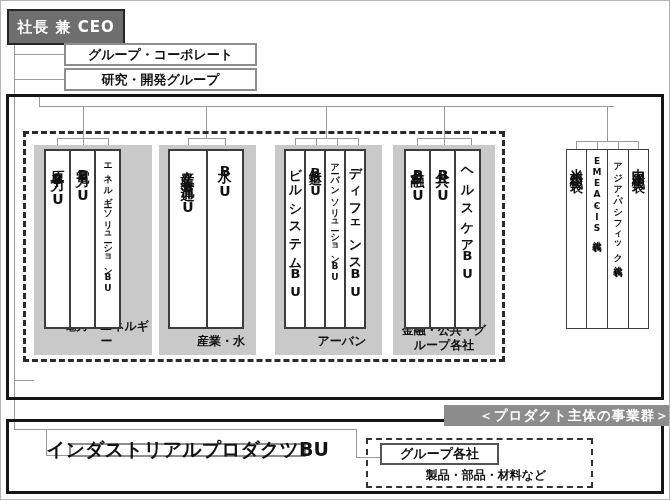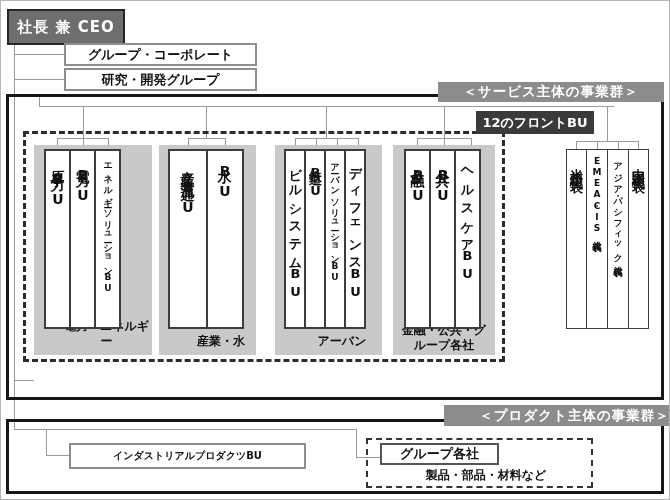--- a/index.html
+++ b/index.html
@@ -80,22 +80,20 @@
   <div class="ln" style="left:45px;top:428px;width:1px;height:27px"></div>
   <div class="ln" style="left:45px;top:454px;width:23px;height:1px"></div>
   <div class="ln" style="left:355px;top:428px;width:1px;height:29px"></div>
   <div class="ln" style="left:355px;top:456px;width:24px;height:1px"></div>
 
   <div class="ceo" style="left:6px;top:8px;width:118px;height:36px">社長 兼 CEO</div>
   <div class="labelbox" style="left:63px;top:67px;width:193px;height:23px">研究・開発グループ</div>
   <div class="labelbox" style="left:63px;top:42px;width:193px;height:23px">グループ・コーポレート</div>
 
   <div class="frame" style="left:5px;top:93px;width:658px;height:306px"></div>
-  <div class="sectiontitle" style="left:437px;top:81px;width:226px;height:20px">＜サービス主体の事業群＞</div>
-  <div class="badge" style="left:475px;top:110px;width:118px;height:23px">12のフロントBU</div>
 
   <div class="dashedframe" style="left:22px;top:130px;width:482px;height:231px"></div>
 
   <div class="panel" style="left:33px;top:144px;width:118px;height:210px">
     <div class="gl" style="bottom:6px">電力・エネルギー</div>
   </div>
   <div class="panel" style="left:158px;top:144px;width:97px;height:210px">
     <div class="gl" style="bottom:6px">産業・水</div>
   </div>
   <div class="panel" style="left:274px;top:144px;width:107px;height:210px">
@@ -130,19 +128,19 @@
     <div class="vcol f13" style="width:21px;line-height:19px">米州総代表</div>
     <div class="vcol f9" style="width:22px;line-height:20px">EMEA・CIS総代表</div>
     <div class="vcol f9" style="width:22px;line-height:20px">アジア・パシフィック総代表</div>
     <div class="vcol f13" style="width:21px;line-height:19px">中国総代表</div>
   </div>
 
 
   <div class="frame" style="left:5px;top:418px;width:658px;height:75px"></div>
   <div class="sectiontitle" style="left:443px;top:404px;width:261px;height:21px">＜プロダクト主体の事業群＞</div>
 
-  <div class="labelbox" style="left:68px;top:442px;width:237px;height:26px;font-size:10px">インダストリアルプロダクツBU</div>
+  <div class="labelbox" style="left:68px;top:442px;width:237px;height:14px;font-size:19px">インダストリアルプロダクツBU</div>
 
   <div class="dashedsub" style="left:365px;top:437px;width:227px;height:50px"></div>
   <div class="labelbox" style="left:379px;top:442px;width:119px;height:22px;border-color:#555">グループ各社</div>
   <div class="note" style="left:390px;top:466px;width:190px">製品・部品・材料など</div>
 
 </div>
 
 </body></html>

